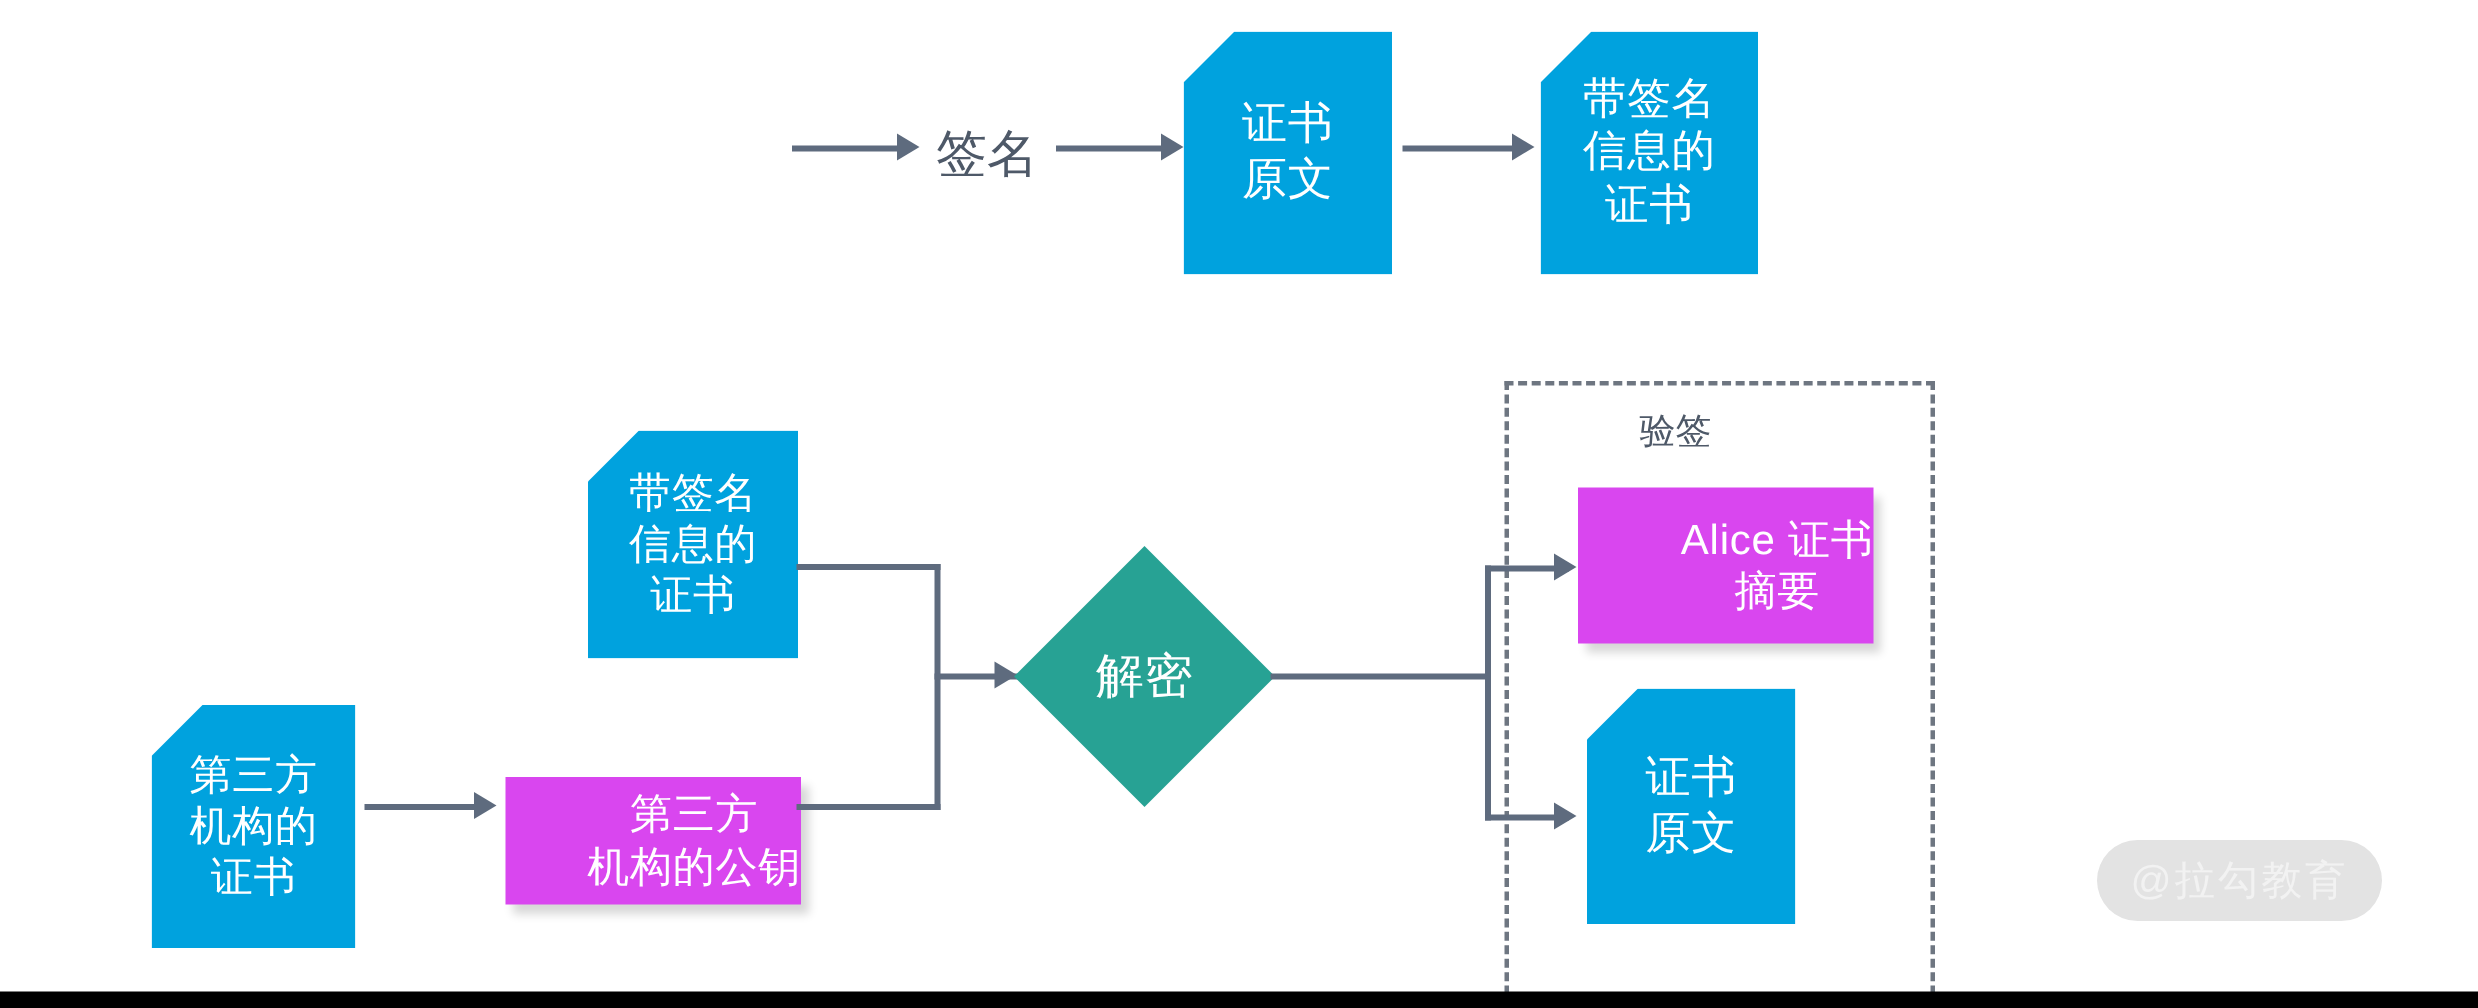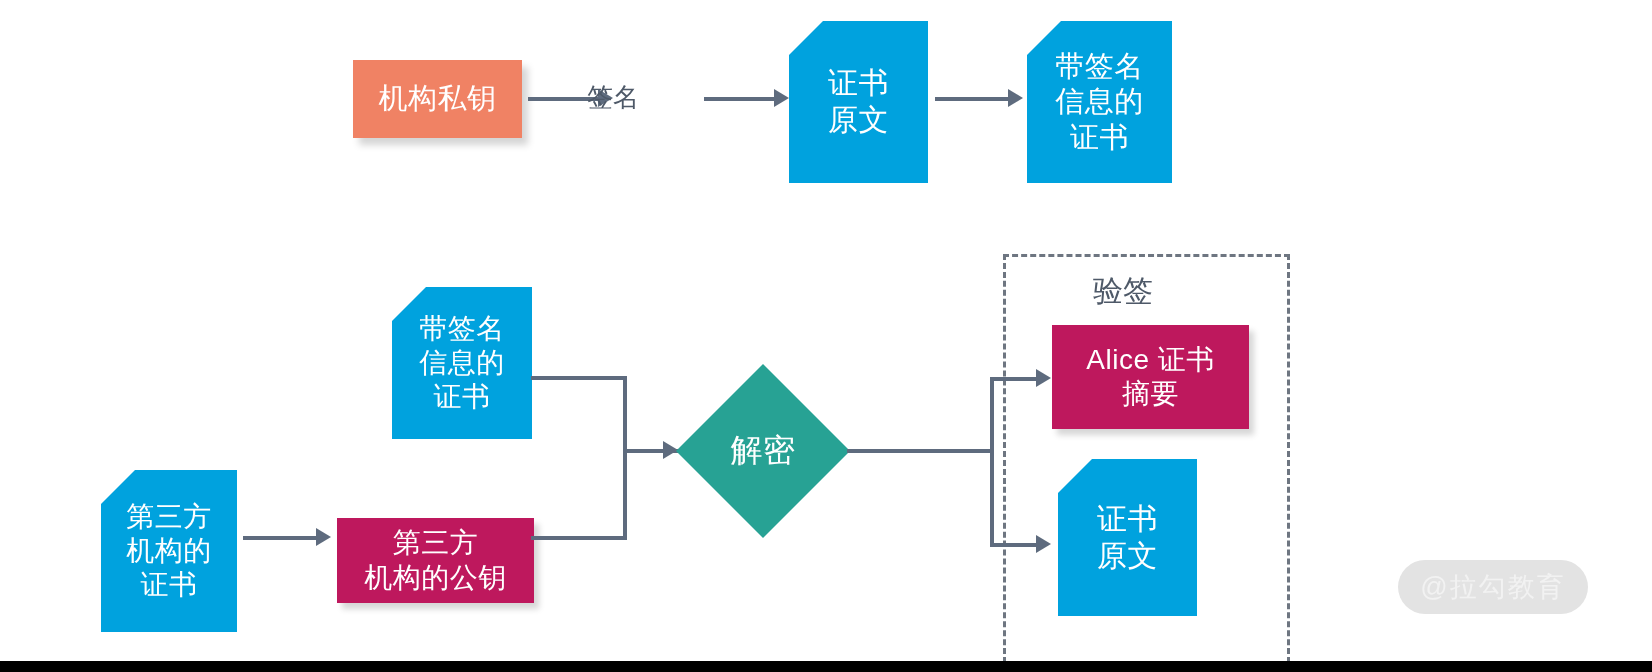--- a/index.html
+++ b/index.html
@@ -29,22 +29,23 @@
     line-height: 1.22;
     white-space: pre-line;
     letter-spacing: 0.5px;
   }
 
   .rect-orange {
     background: #F08264;
     box-shadow: 6px 7px 7px rgba(0,0,0,0.17);
   }
   .rect-orange-flat {
-    background: #be185d;
+    background: #d946ef;
     box-shadow: 5px 6px 6px rgba(0,0,0,0.16);
+    justify-content: flex-end;
   }
 
   
   .doc-blue {
     background: #00A2DE;
     -webkit-clip-path: polygon(34px 0, 100% 0, 100% 100%, 0 100%, 0 34px);
     clip-path: polygon(34px 0, 100% 0, 100% 100%, 0 100%, 0 34px);
   }
 
   .diamond {
@@ -102,28 +103,25 @@
     border-radius: 30px;
     letter-spacing: 2px;
     white-space: nowrap;
   }
 </style>
 </head>
 <body>
 
 <div id="stage">
 
-  <div class="node rect-orange" style="left:353px; top:60px; width:169px; height:78px; font-size:29px;">
-    <span>机构私钥</span>
-  </div>
 
   <div class="line h" style="left:528px; top:97px; width:72px;"></div>
   <div class="arrow-right" style="left:598px; top:89px;"></div>
 
-  <div class="plain-label" style="left:587px; top:80px; font-size:26px;">
+  <div class="plain-label" style="left:624px; top:80px; font-size:34px;">
     <span>签名</span>
   </div>
 
   <div class="line h" style="left:704px; top:97px; width:72px;"></div>
   <div class="arrow-right" style="left:774px; top:89px;"></div>
 
   <div class="node doc-blue" style="left:789px; top:21px; width:139px; height:162px; font-size:30px;">
     <span>证书
 原文</span>
   </div>
@@ -132,21 +130,21 @@
   <div class="arrow-right" style="left:1008px; top:89px;"></div>
 
   <div class="node doc-blue" style="left:1027px; top:21px; width:145px; height:162px; font-size:29px;">
     <span>带签名
 信息的
 证书</span>
   </div>
 
   <div class="dashed-box" style="left:1003px; top:254px; width:287px; height:418px;"></div>
 
-  <div class="plain-label" style="left:1093px; top:271px; font-size:30px;">
+  <div class="plain-label" style="left:1093px; top:271px; font-size:24px;">
     <span>验签</span>
   </div>
 
   <div class="node doc-blue" style="left:392px; top:287px; width:140px; height:152px; font-size:28px;">
     <span>带签名
 信息的
 证书</span>
   </div>
 
   <div class="node doc-blue" style="left:101px; top:470px; width:136px; height:162px; font-size:28px;">

